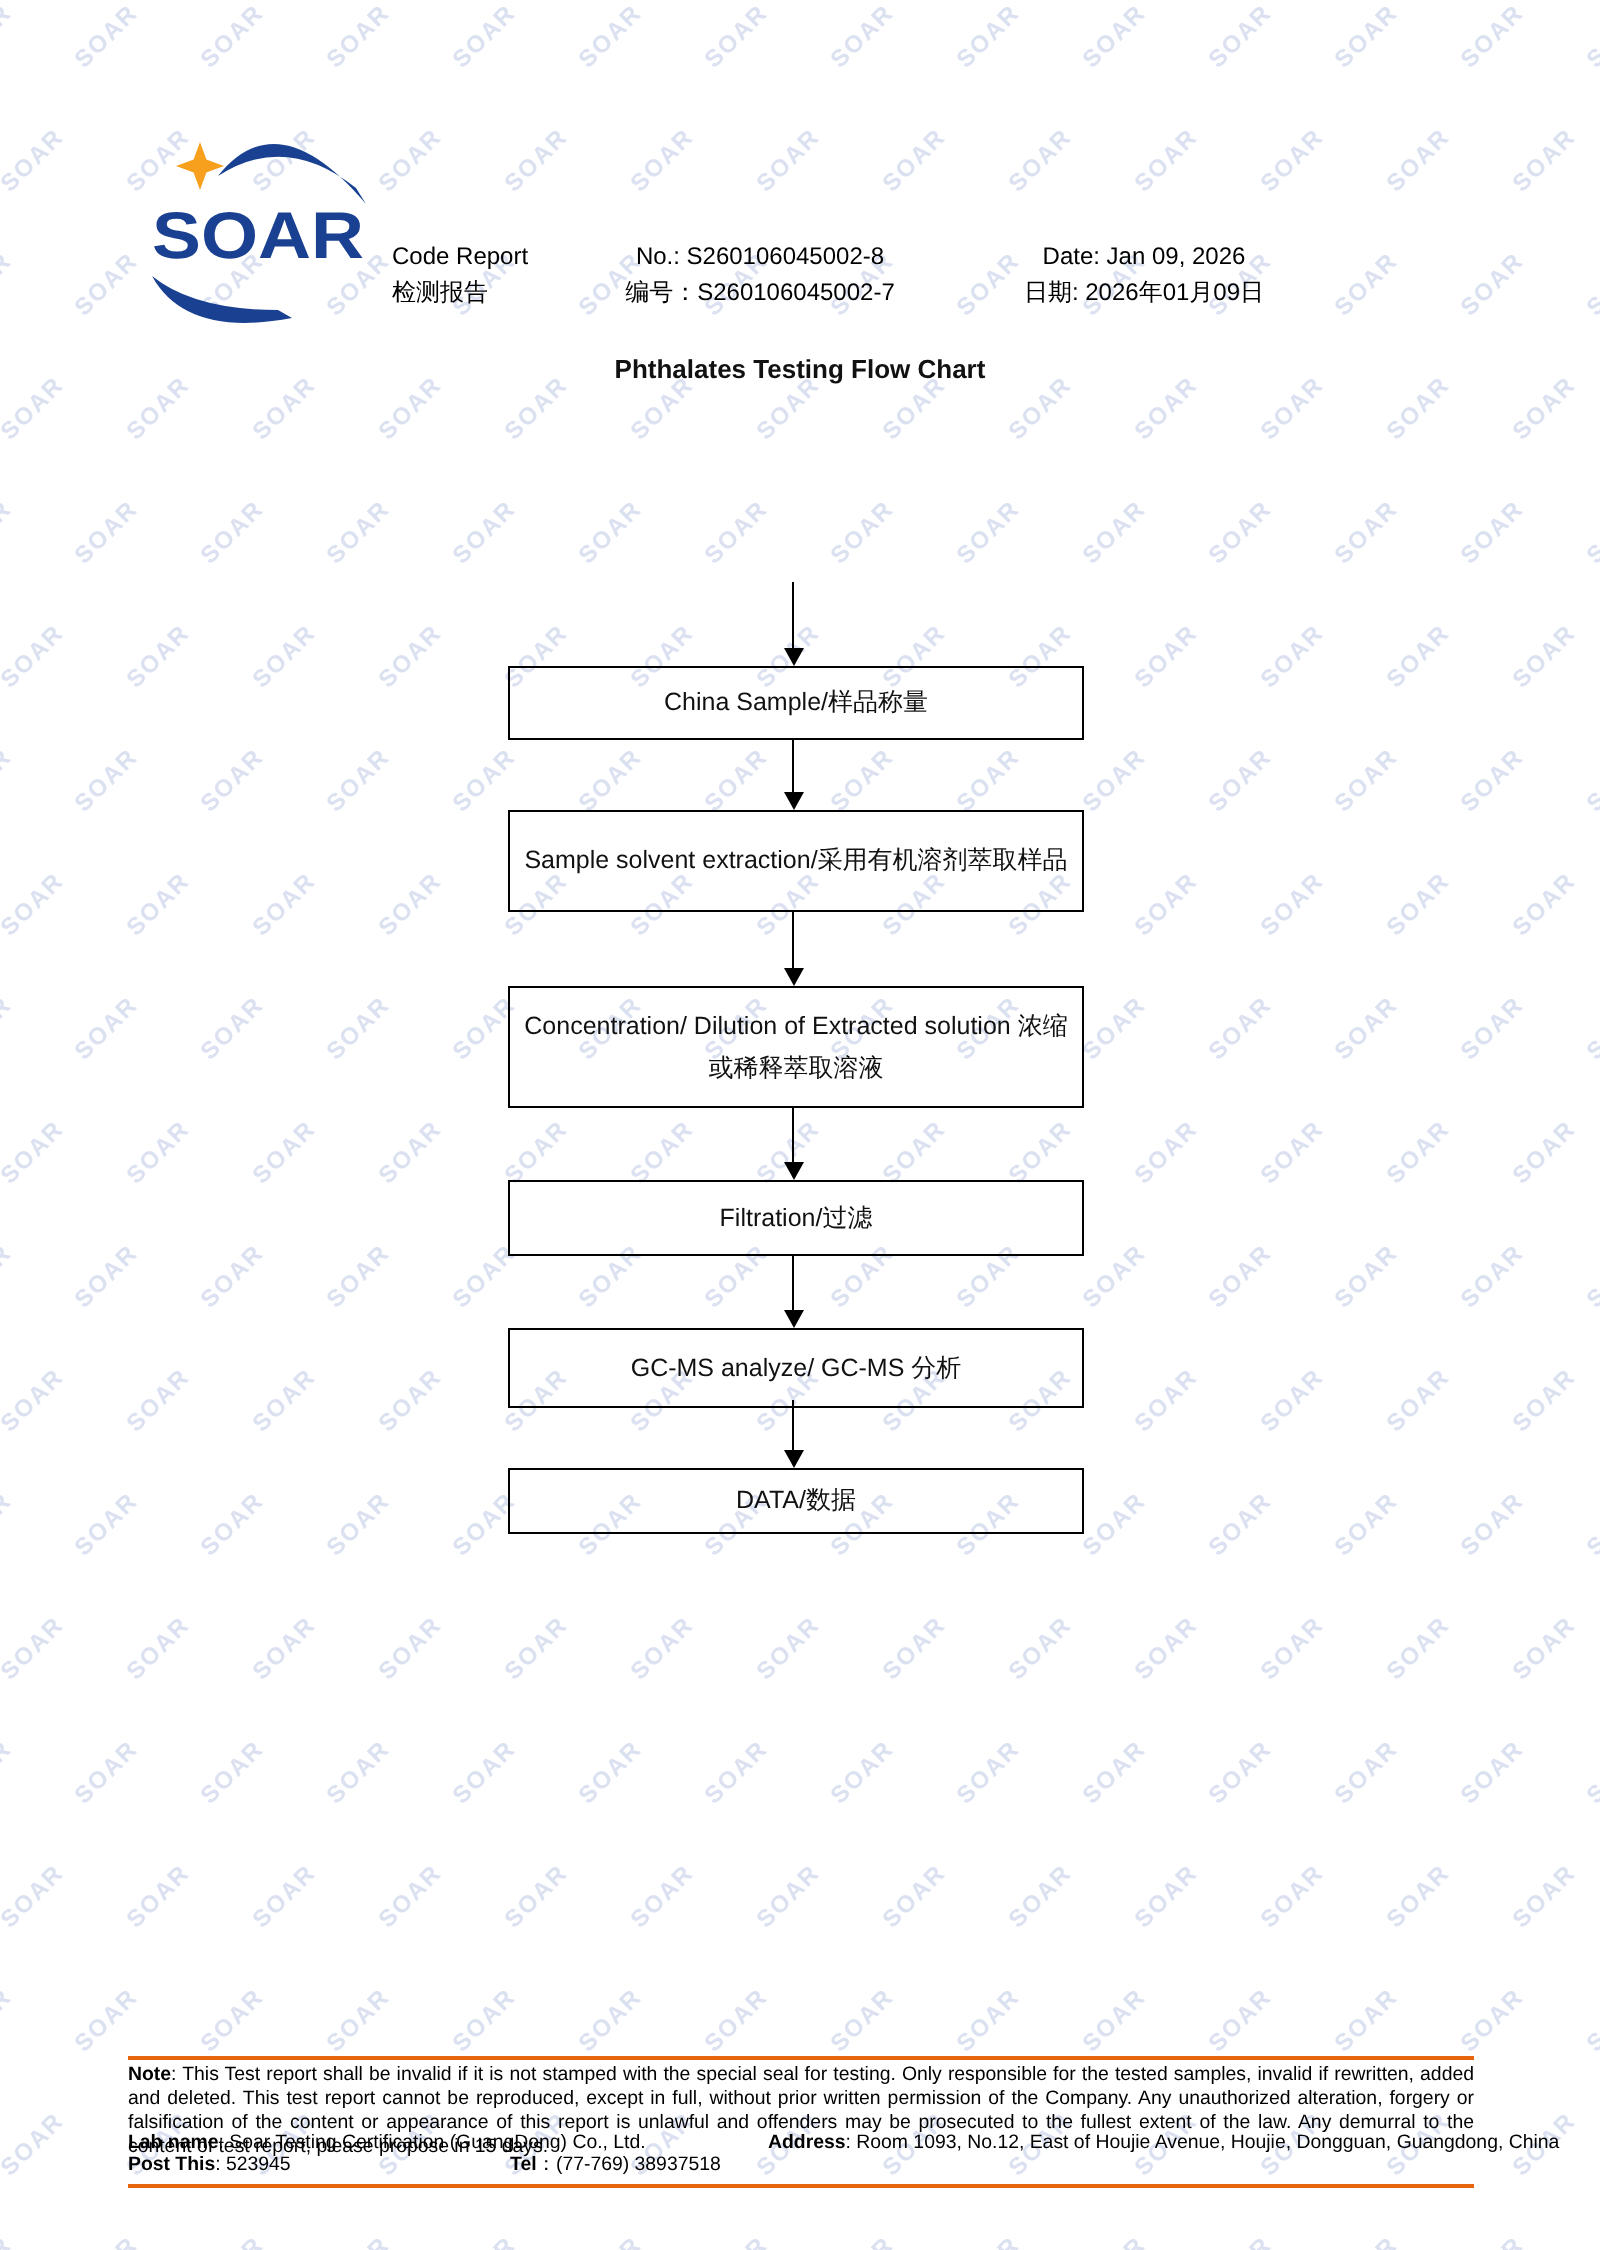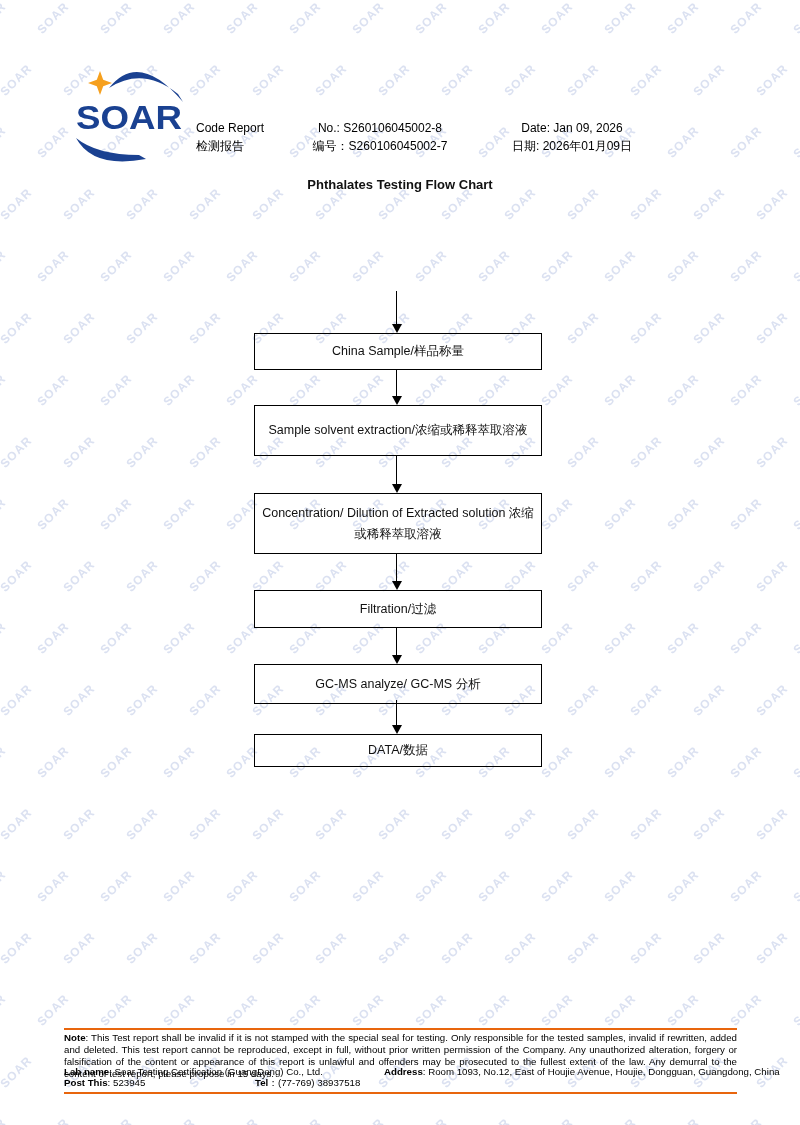--- a/index.html
+++ b/index.html
@@ -337,21 +337,21 @@
       <div>日期: 2026年01月09日</div>
     </div>
 
     <div class="title-en">Phthalates Testing Flow Chart</div>
 
     <div class="arrow" style="top:291px;height:42px;"></div>
 
     <div class="fbox" style="top:333px;height:37px;">China Sample/样品称量</div>
     <div class="arrow" style="top:370px;height:35px;"></div>
 
-    <div class="fbox" style="top:405px;height:51px;">Sample solvent extraction/浓缩或稀释萃取溶液</div>
+    <div class="fbox" style="top:405px;height:51px;">Sample solvent extraction/采用有机溶剂萃取样品</div>
     <div class="arrow" style="top:456px;height:37px;"></div>
 
     <div class="fbox" style="top:493px;height:61px;">Concentration/ Dilution of Extracted solution 浓缩或稀释萃取溶液</div>
     <div class="arrow" style="top:554px;height:36px;"></div>
 
     <div class="fbox" style="top:590px;height:38px;">Filtration/过滤</div>
     <div class="arrow" style="top:628px;height:36px;"></div>
 
     <div class="fbox" style="top:664px;height:40px;">GC-MS analyze/ GC-MS 分析</div>
     <div class="arrow" style="top:700px;height:34px;"></div>

